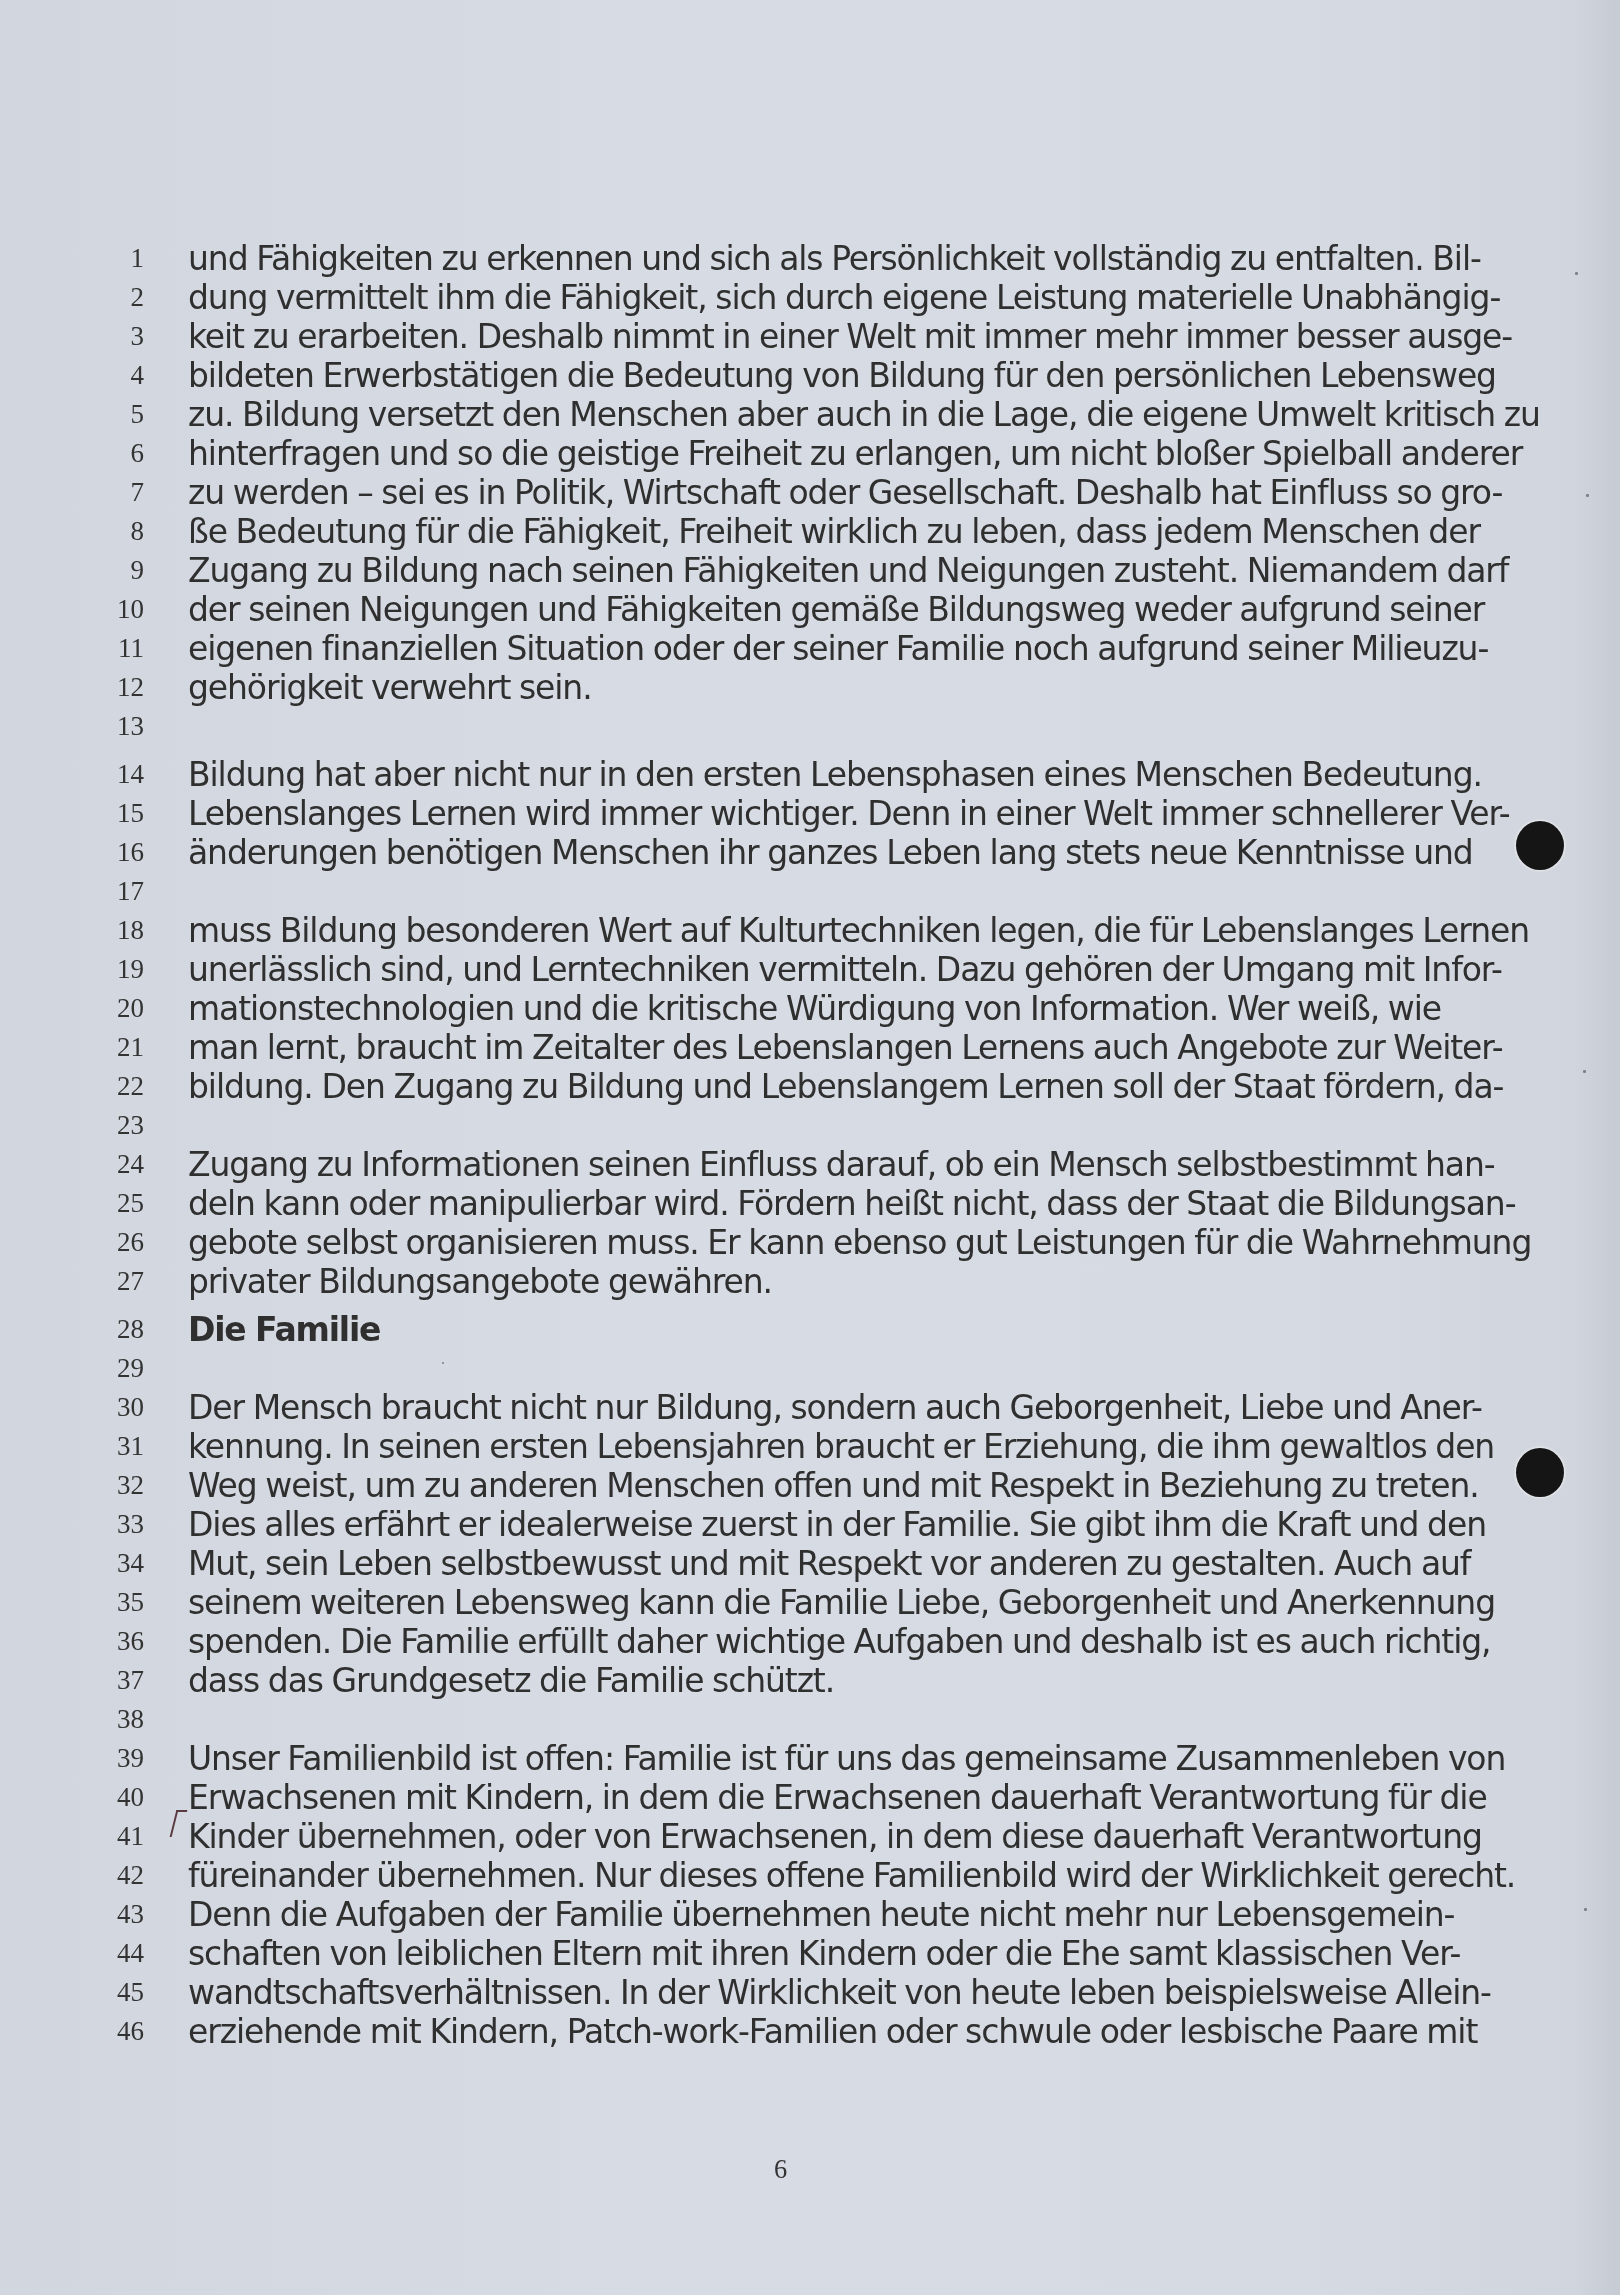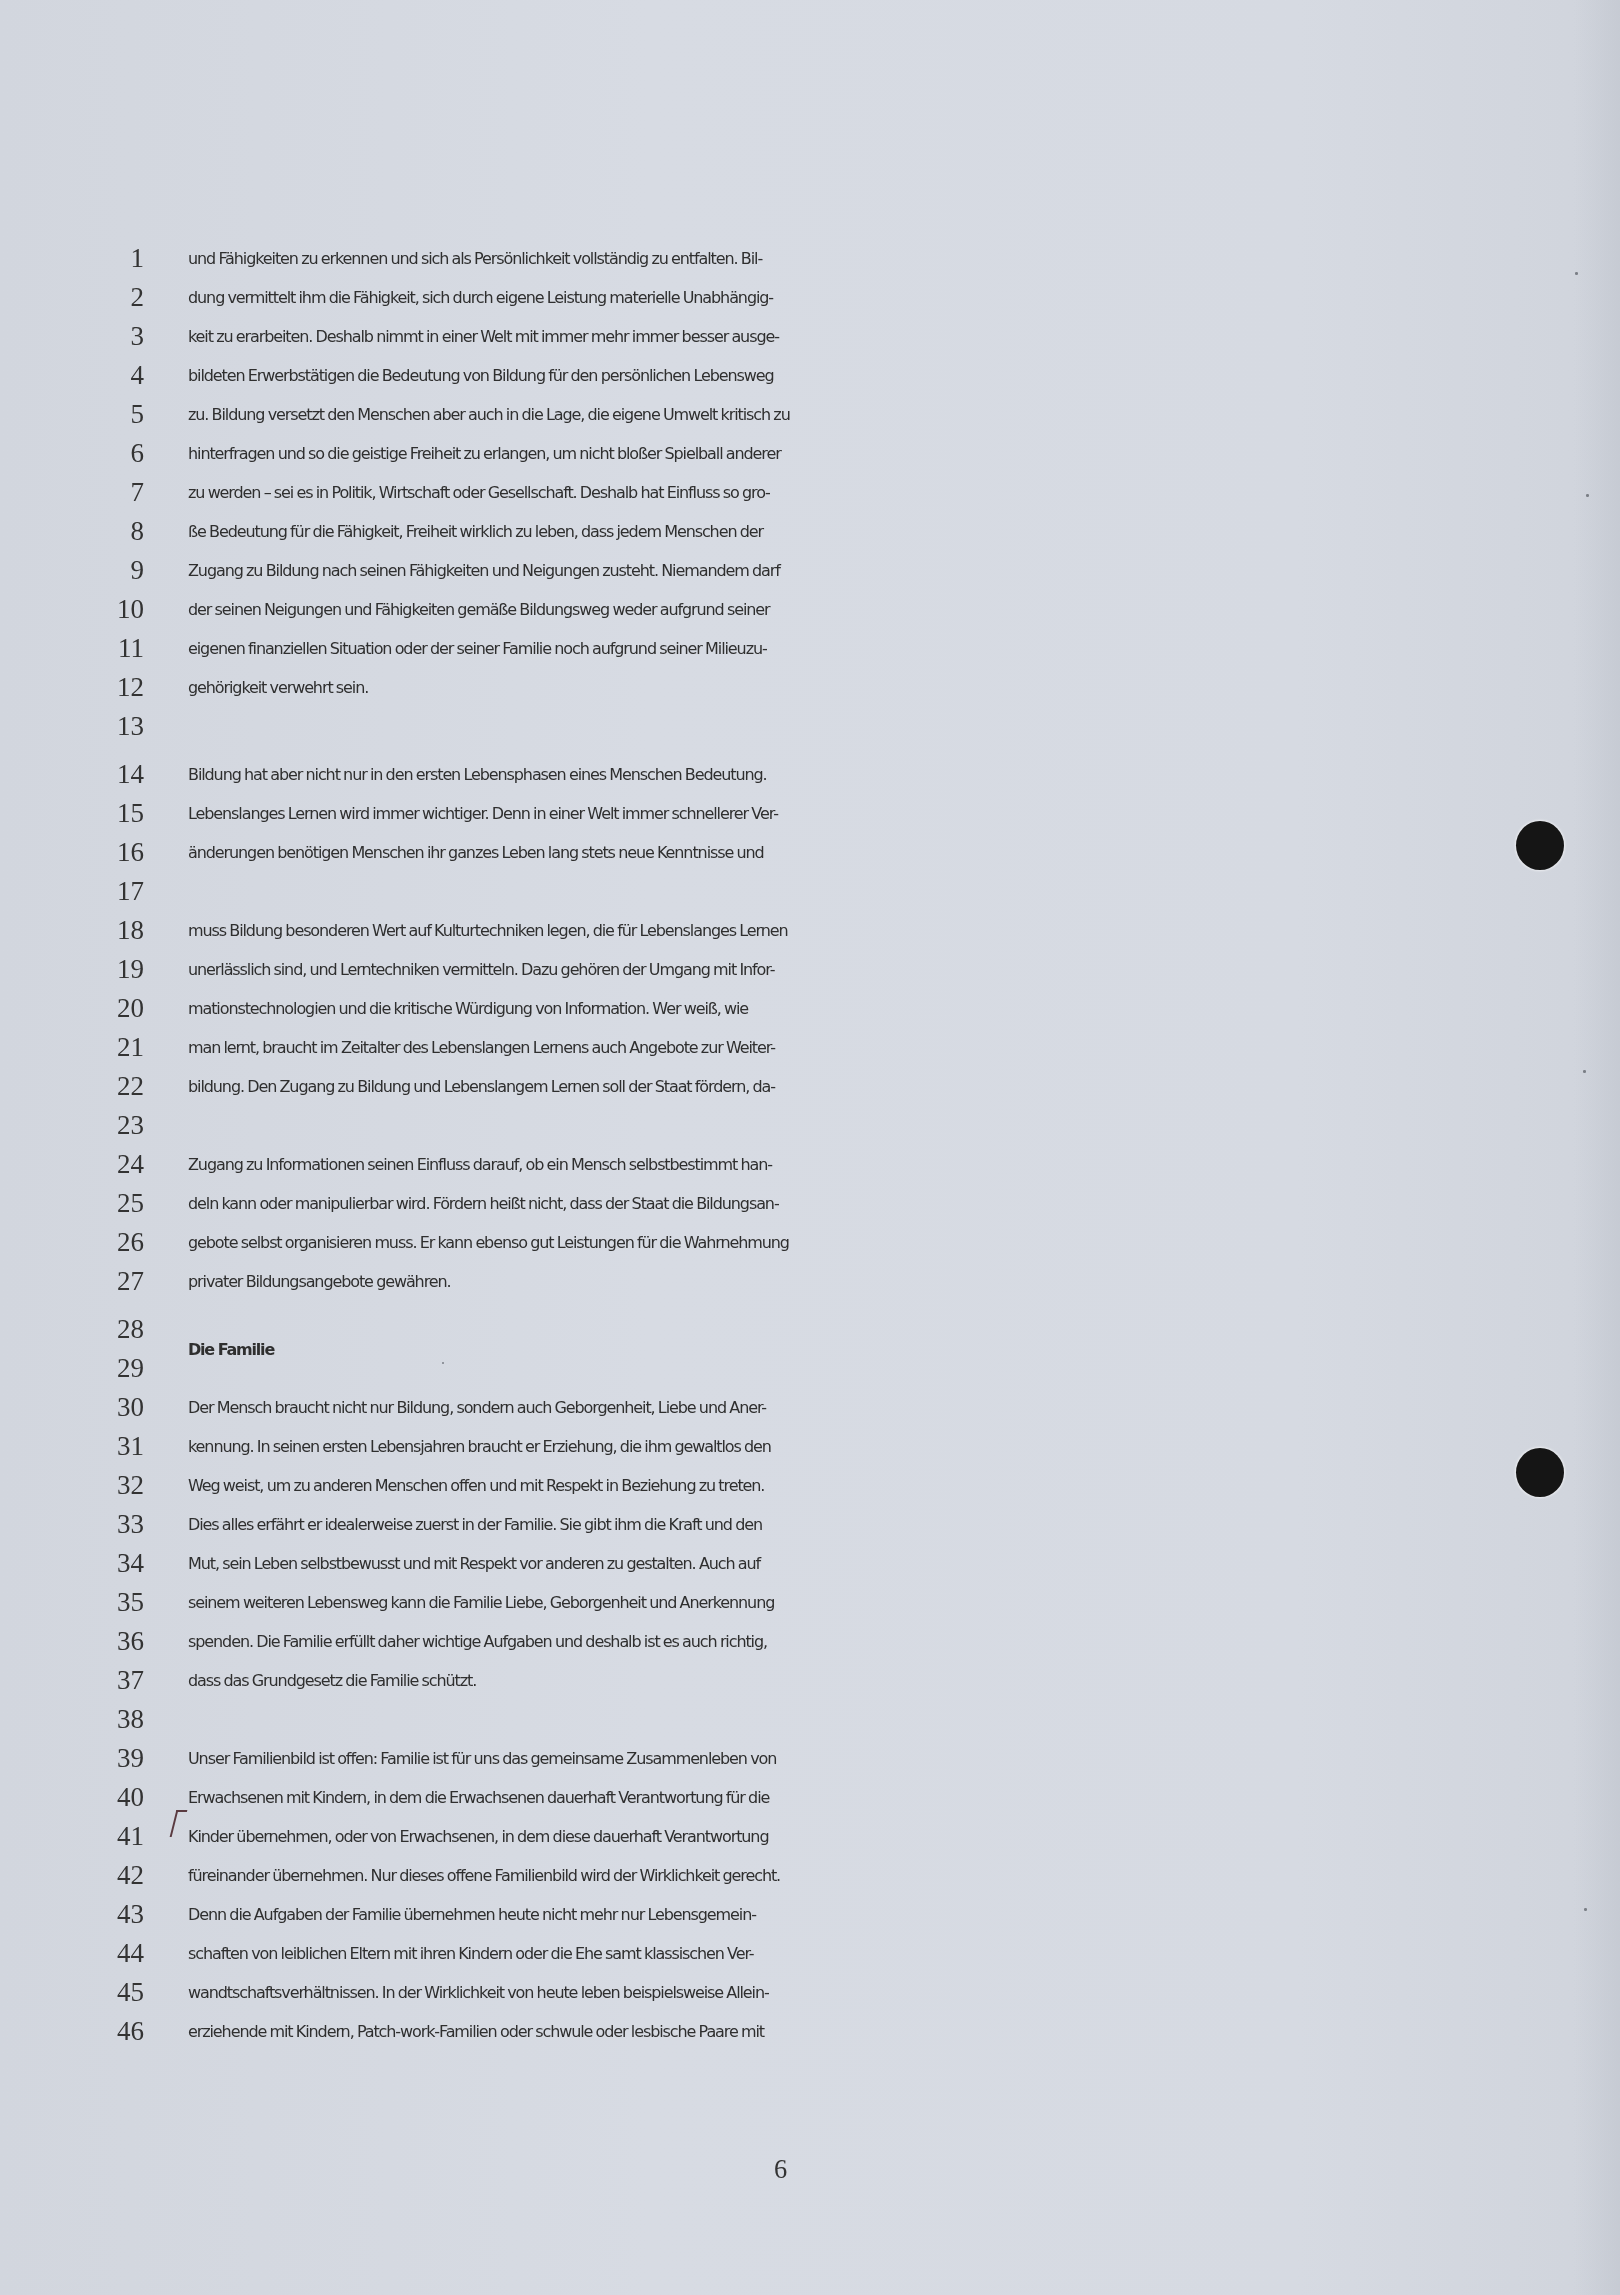--- a/index.html
+++ b/index.html
@@ -46,30 +46,29 @@
       text-align: right;
       font-family: "Liberation Serif", "DejaVu Serif", serif;
       font-size: 27px;
       line-height: 39px;
       color: #333;
     }
     .line-text {
       position: absolute;
       left: 188px;
       font-family: "DejaVu Sans", sans-serif;
-      font-size: 16px;
+      font-size: 33px;
       line-height: 39px;
       letter-spacing: -1.1px;
       word-spacing: -0.7px;
       color: #2f2f2f;
     }
     .line-text.bold {
       font-weight: bold;
       letter-spacing: -1.2px;
-      margin-top: 20px;
     }
     .gap-before {
       margin-top: 9.2px;
     }
     .page-number {
       position: absolute;
       left: 774px;
       top: 2154px;
       font-family: "Liberation Serif", "DejaVu Serif", serif;
       font-size: 26.4px;

